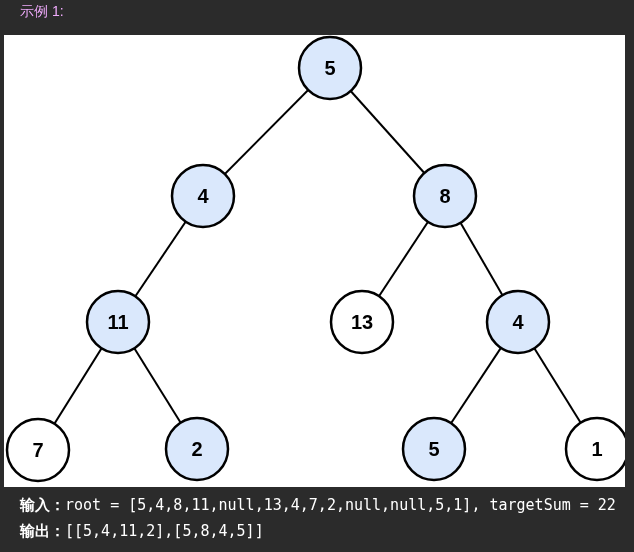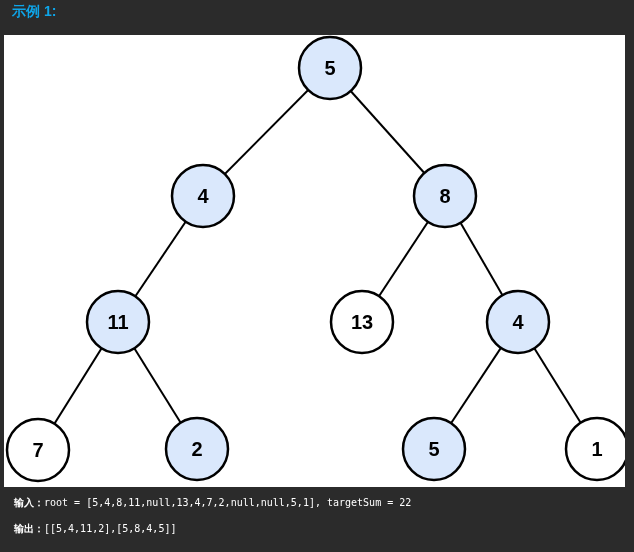--- a/index.html
+++ b/index.html
@@ -9,43 +9,43 @@
   body {
     width: 634px;
     height: 552px;
     position: relative;
     background: #2b2b2b;
     font-family: "Liberation Sans", "DejaVu Sans", sans-serif;
     overflow: hidden;
   }
   .example-title {
     position: absolute;
-    left: 12px;
+    left: 20px;
     top: 3px;
     font-size: 14px;
-    font-weight: bold;
-    color: #0ea5e9;
+    font-weight: normal;
+    color: #f0abfc;
   }
   .panel {
     position: absolute;
     left: 4px;
     top: 35px;
     width: 621px;
     height: 452px;
     background: #ffffff;
   }
   .panel svg {
     display: block;
   }
   .io-line {
     position: absolute;
-    left: 14px;
+    left: 20px;
     white-space: pre;
     font-family: "DejaVu Sans Mono", "Liberation Mono", monospace;
-    font-size: 10px;
+    font-size: 15px;
     color: #ffffff;
   }
   .io-line.line-1 { top: 496px; }
   .io-line.line-2 { top: 522px; }
   .io-label {
     font-weight: bold;
     font-family: "DejaVu Sans", sans-serif;
   }
   .node-text {
     font-family: "Liberation Sans", "DejaVu Sans", sans-serif;

